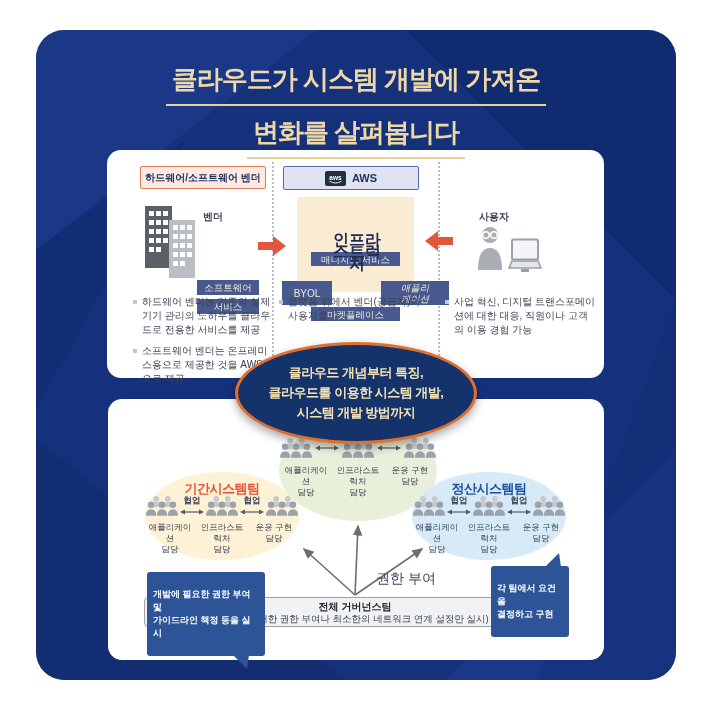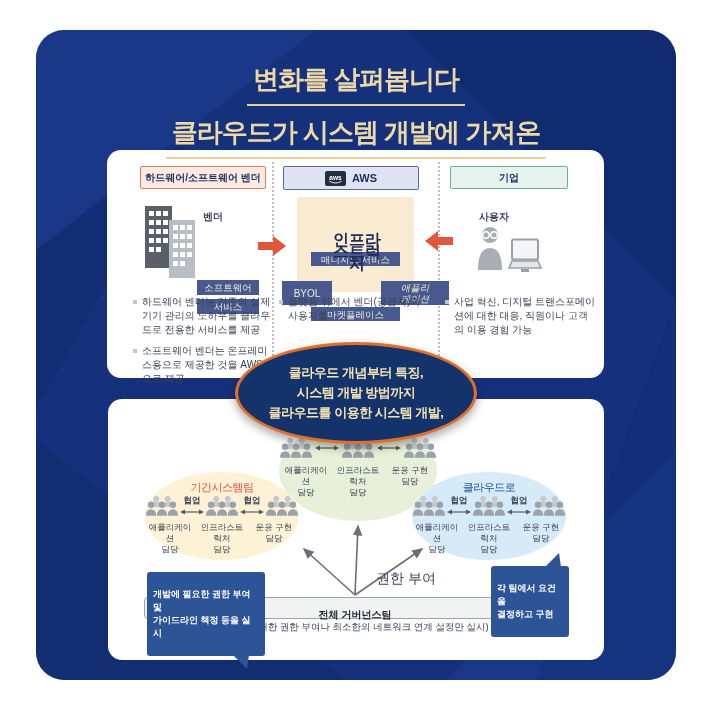--- a/index.html
+++ b/index.html
@@ -38,32 +38,32 @@
 
   
   .oval { position:absolute; left:199px; top:312px; width:242px; height:102px; background:#14336b; border:3px solid #e06f2c; border-radius:50%; z-index:6; display:flex; flex-direction:column; align-items:center; justify-content:center; box-shadow:0 4px 10px rgba(0,0,0,0.35); }
   .oval div { font-size:13px; font-weight:bold; color:#f3e2b4; line-height:20px; letter-spacing:-0.5px; }
 
   
   .ellipse { position:absolute; border-radius:50%; }
   .ell-green { left:171px; top:22px; width:158px; height:100px; background:#e9f0d9; }
   .ell-cream { left:37px; top:73px; width:154px; height:88px; background:#fdf2d5; }
   .ell-blue { left:304px; top:73px; width:154px; height:88px; background:#d7eaf8; }
-  .team-title { position:absolute; width:100%; text-align:center; font-size:11px; font-weight:normal; letter-spacing:-0.5px; }
+  .team-title { position:absolute; width:100%; text-align:center; font-size:13px; font-weight:bold; letter-spacing:-0.5px; }
   .t-red { color:#e8523c; } .t-blue { color:#1c4fa1; }
   .groups-row { position:absolute; left:0; width:100%; display:flex; align-items:center; justify-content:center; }
   .connector { display:flex; flex-direction:column; align-items:center; width:24px; }
   .collab { font-size:8.5px; font-weight:bold; color:#3a4254; margin-bottom:1px; }
   .roles-row { position:absolute; left:0; width:100%; display:flex; justify-content:center; gap:4px; }
   .role { width:48px; text-align:center; font-size:8.5px; line-height:11px; color:#3a4254; white-space:pre-line; }
 
   .callout { position:absolute; background:#2d5496; color:#ffffff; border-radius:3px; font-size:9px; line-height:13px; font-weight:bold; padding:3px 6px; white-space:pre-line; z-index:3; }
   .tail { position:absolute; }
 
-  .gov-box { position:absolute; left:36px; top:198px; width:422px; height:22px; background:#f1f2f3; border:1px solid #9aa2ab; border-radius:4px; text-align:center; padding-top:10px; }
+  .gov-box { position:absolute; left:36px; top:198px; width:422px; height:30px; background:#f1f2f3; border:1px solid #9aa2ab; border-radius:4px; text-align:center; padding-top:2px; }
   .gov-title { font-size:10px; font-weight:bold; color:#23272e; line-height:13px; }
   .gov-sub { font-size:9.5px; color:#3a4254; line-height:12px; }
 
   .arrow-label { position:absolute; left:268px; top:171px; font-size:14px; color:#3a4254; z-index:2; }
   .svg-abs { position:absolute; }
 </style>
 </head>
 <body>
 
 <div class="stage">
@@ -72,39 +72,38 @@
     <svg class="facets" width="640" height="650">
       <polygon points="0,0 280,0 0,220" fill="#1e4096" opacity="0.45"></polygon>
       <polygon points="640,0 640,270 370,0" fill="#0f2766" opacity="0.55"></polygon>
       <polygon points="0,650 0,410 310,650" fill="#0f2968" opacity="0.5"></polygon>
       <polygon points="640,650 410,650 640,420" fill="#1e4096" opacity="0.45"></polygon>
       <polygon points="0,220 150,110 0,380" fill="#112c70" opacity="0.6"></polygon>
       <polygon points="640,270 500,650 640,650" fill="#122e74" opacity="0.4"></polygon>
     </svg>
 
     <div class="title-wrap">
+      <div><span class="title-line">클라우드가 시스템 개발에 가져온</span></div>
       <div><span class="title-line">변화를 살펴봅니다</span></div>
-      <div><span class="title-line">클라우드가 시스템 개발에 가져온</span></div>
     </div>
 
     <div class="panel panel-top">
       <div class="divider" style="left:165px;"></div>
       <div class="divider" style="left:331px;"></div>
 
       <div class="col-header hdr-vendor">하드웨어/소프트웨어 벤더</div>
       <div class="col-header hdr-aws">
         <span class="aws-chip">
           <svg width="19" height="13" viewBox="0 0 19 13">
               <text x="9.5" y="7.5" font-size="6.5" font-weight="bold" fill="#ffffff" text-anchor="middle">aws</text>
               <path d="M3.5 9.2 q6 3.6 12 0" stroke="#ffffff" stroke-width="0.9" fill="none"></path>
             </svg>
         </span>
         <span>AWS</span>
       </div>
-      <div class="col-header hdr-corp">기업</div>
 
       <svg class="svg-abs" style="left:36px; top:54px;" width="56" height="76" viewBox="0 0 56 76">
         <rect x="2" y="2" width="27" height="62" fill="#5a6068"></rect>
         <g fill="#ffffff">
           <rect x="6" y="7" width="5" height="5"></rect>
             <rect x="13" y="7" width="5" height="5"></rect>
             <rect x="20" y="7" width="5" height="5"></rect>
           <rect x="6" y="16" width="5" height="5"></rect>
             <rect x="13" y="16" width="5" height="5"></rect>
             <rect x="20" y="16" width="5" height="5"></rect>
@@ -294,21 +293,21 @@
           <span class="role" style="white-space: pre-line;">애플리케이션
 담당</span>
           <span class="role" style="white-space: pre-line;">인프라스트럭처
 담당</span>
           <span class="role" style="white-space: pre-line;">운용 구현
 담당</span>
         </div>
       </div>
 
       <div class="ellipse ell-blue">
-        <div class="team-title t-blue" style="top:8px;">클라우드로</div>
+        <div class="team-title t-blue" style="top:8px;">정산시스템팀</div>
         <div class="groups-row" style="top:23px; gap:2px;">
           <svg width="32" height="21" viewBox="0 0 44 28">
               <use href="#pgroup"></use>
             </svg>
           <span class="connector">
               <span class="collab">협업</span>
               <svg width="24" height="8" viewBox="0 0 24 8">
                 <use href="#dbl-arrow"></use>
               </svg>
             </span>
@@ -351,18 +350,18 @@
       </div>
 
       <div class="gov-box">
         <div class="gov-title">전체 거버넌스팀</div>
         <div class="gov-sub">(각 팀에 대한 권한 부여나 최소한의 네트워크 연계 설정만 실시)</div>
       </div>
     </div>
 
     <div class="oval">
       <div>클라우드 개념부터 특징,</div>
+      <div>클라우드를 이용한 시스템 개발,</div>
       <div>시스템 개발 방법까지</div>
-      <div>클라우드를 이용한 시스템 개발,</div>
     </div>
 
   </div>
 </div>
 
 </body></html>

